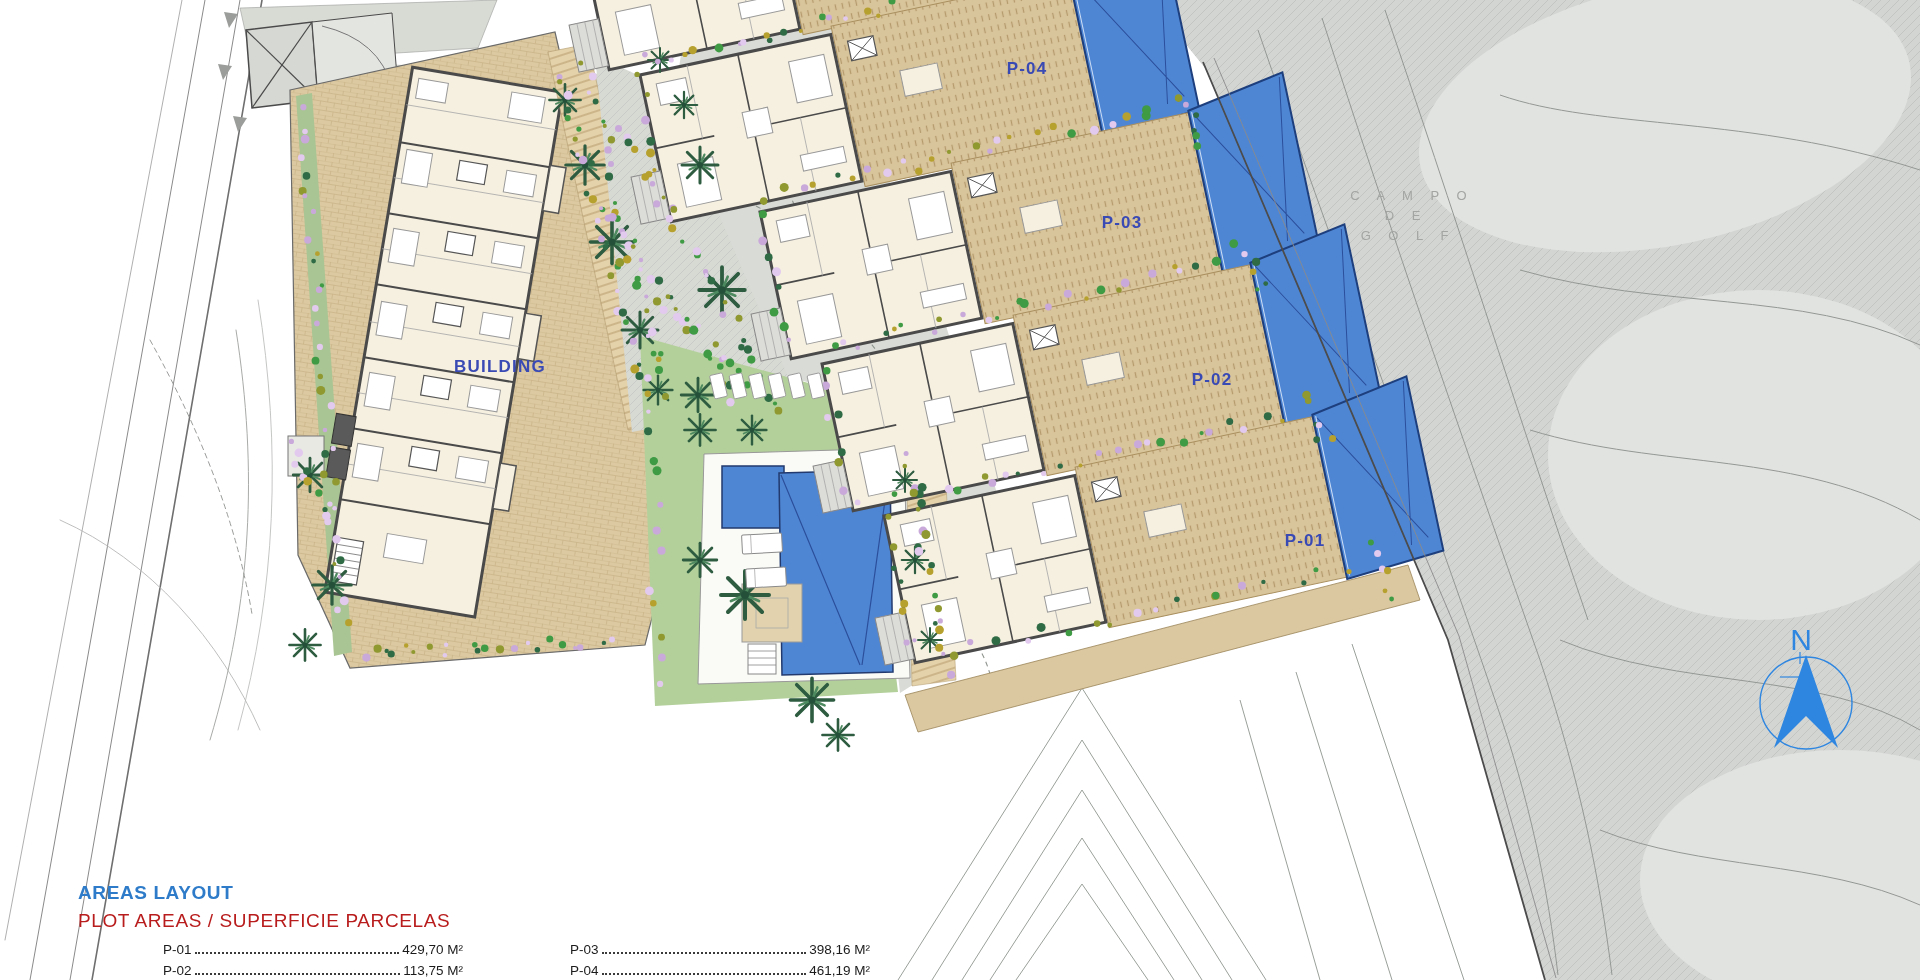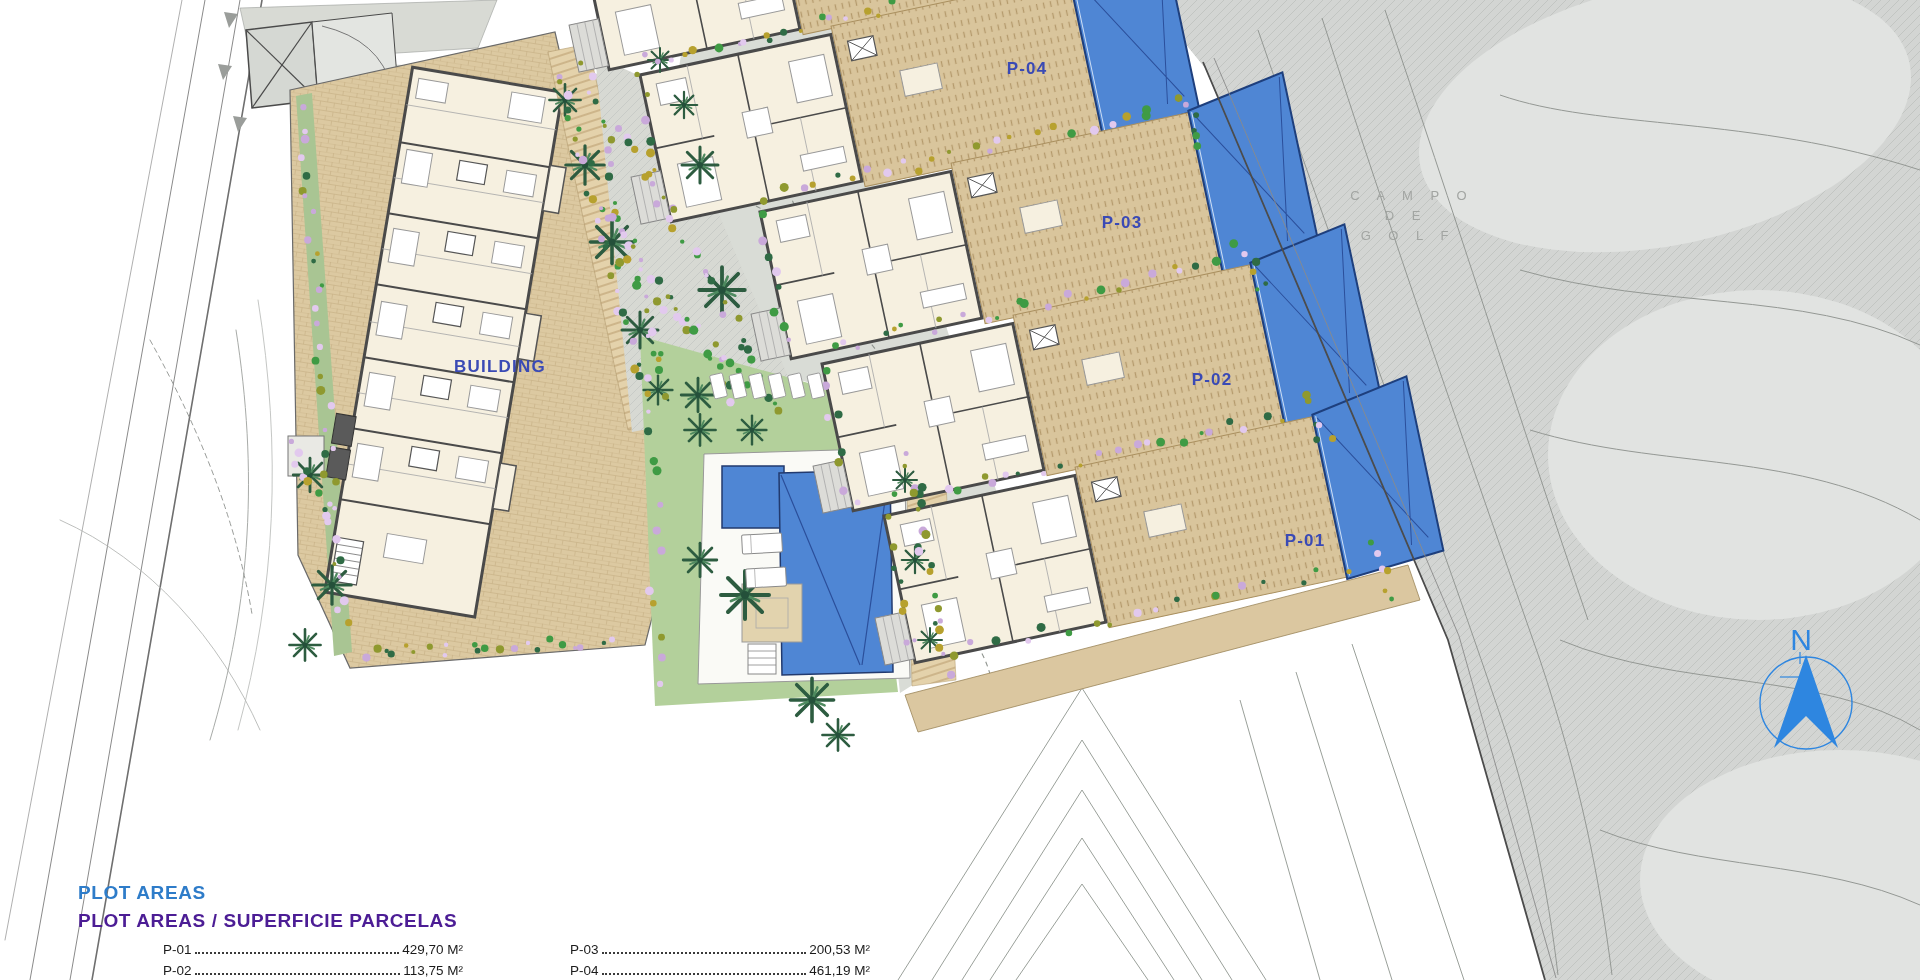--- a/index.html
+++ b/index.html
@@ -1,21 +1,21 @@
 <!DOCTYPE html>
 <html><head>
 <meta charset="utf-8">
 <style>
   html,body{margin:0;padding:0;background:#fff;width:1920px;height:980px;overflow:hidden;
             font-family:"Liberation Sans",sans-serif;}
   #stage{position:relative;width:1920px;height:980px;background:#fff;}
   #plan{position:absolute;left:0;top:0;}
   .legend{position:absolute;left:78px;top:880px;width:860px;}
   .legend h1{margin:0;font-size:19px;font-weight:bold;color:#2e7cc9;letter-spacing:.6px;line-height:26px;}
-  .legend h2{margin:2px 0 0 0;font-size:19px;font-weight:bold;color:#4c1d95;letter-spacing:.6px;line-height:26px;}
+  .legend h2{margin:2px 0 0 0;font-size:19px;font-weight:normal;color:#b91c1c;letter-spacing:.6px;line-height:26px;}
   .rows{margin-top:8px;padding-left:85px;display:grid;grid-template-columns:300px 300px;column-gap:107px;row-gap:6px;}
   .row{display:flex;align-items:baseline;font-size:13.5px;color:#1b1b1b;}
   .row .lead{flex:1;border-bottom:2px dotted #3a3a3a;margin:0 3px 3px 3px;height:1px;}
   .row .val{white-space:nowrap;text-align:center;}
   svg text{font-family:"Liberation Sans",sans-serif;}
   .plotlabel{font-size:17px;font-weight:bold;letter-spacing:1.2px;}
   .golftext{font-size:13px;letter-spacing:7px;}
 </style>
 </head>
 <body>
@@ -776,32 +776,32 @@
   <g>
     <circle cx="1806" cy="703" r="46" fill="none" stroke="#2e86e0" stroke-width="1.4"></circle>
     <polygon points="1806,655 1838,748 1806,716 1774,748" fill="#2e86e0"></polygon>
     <line x1="1800" y1="652" x2="1800" y2="664" stroke="#2e86e0" stroke-width="1.2"></line>
     <line x1="1780" y1="677" x2="1800" y2="677" stroke="#2e86e0" stroke-width="1.2"></line>
     <text x="1801" y="650" font-size="30" font-weight="300" fill="#2e86e0" text-anchor="middle">N</text>
   </g>
 </svg>
 
 <div class="legend">
-  <h1>PLOT AREAS</h1>
+  <h1>AREAS LAYOUT</h1>
   <h2>PLOT AREAS / SUPERFICIE PARCELAS</h2>
   <div class="rows">
     <div class="row">
       <span>P-01</span>
       <span class="lead"></span>
       <span class="val">429,70 M²</span>
     </div>
     <div class="row">
       <span>P-03</span>
       <span class="lead"></span>
-      <span class="val">200,53 M²</span>
+      <span class="val">398,16 M²</span>
     </div>
     <div class="row">
       <span>P-02</span>
       <span class="lead"></span>
       <span class="val">113,75 M²</span>
     </div>
     <div class="row">
       <span>P-04</span>
       <span class="lead"></span>
       <span class="val">461,19 M²</span>

